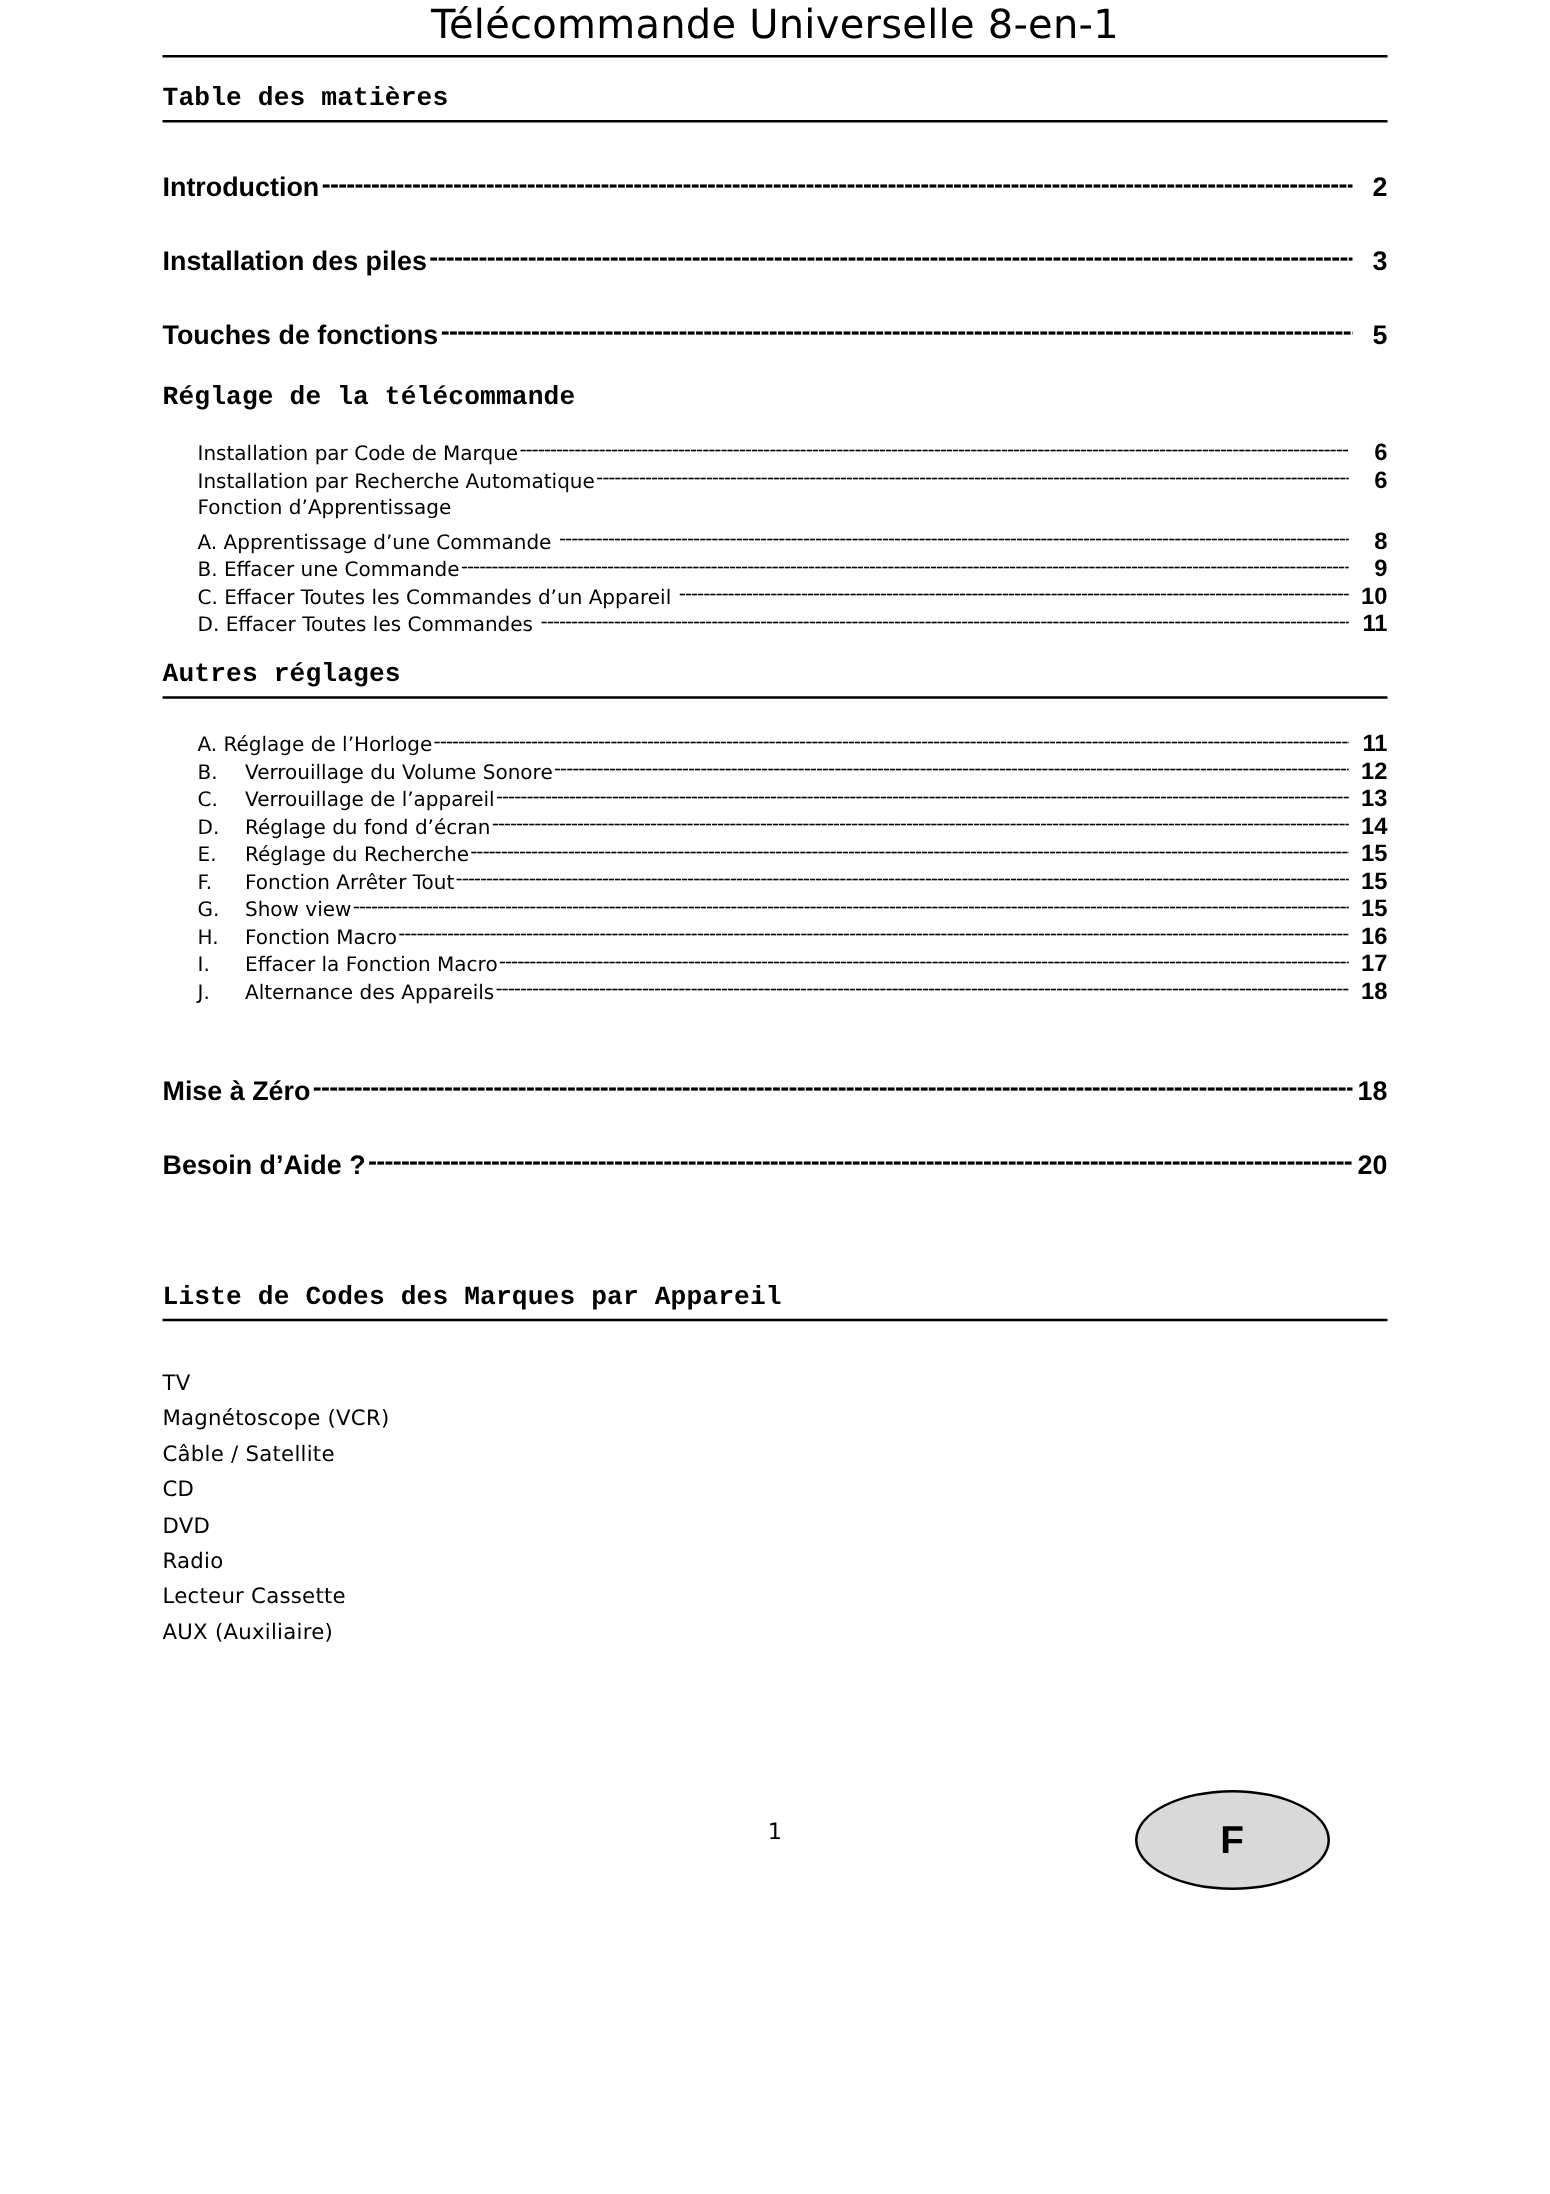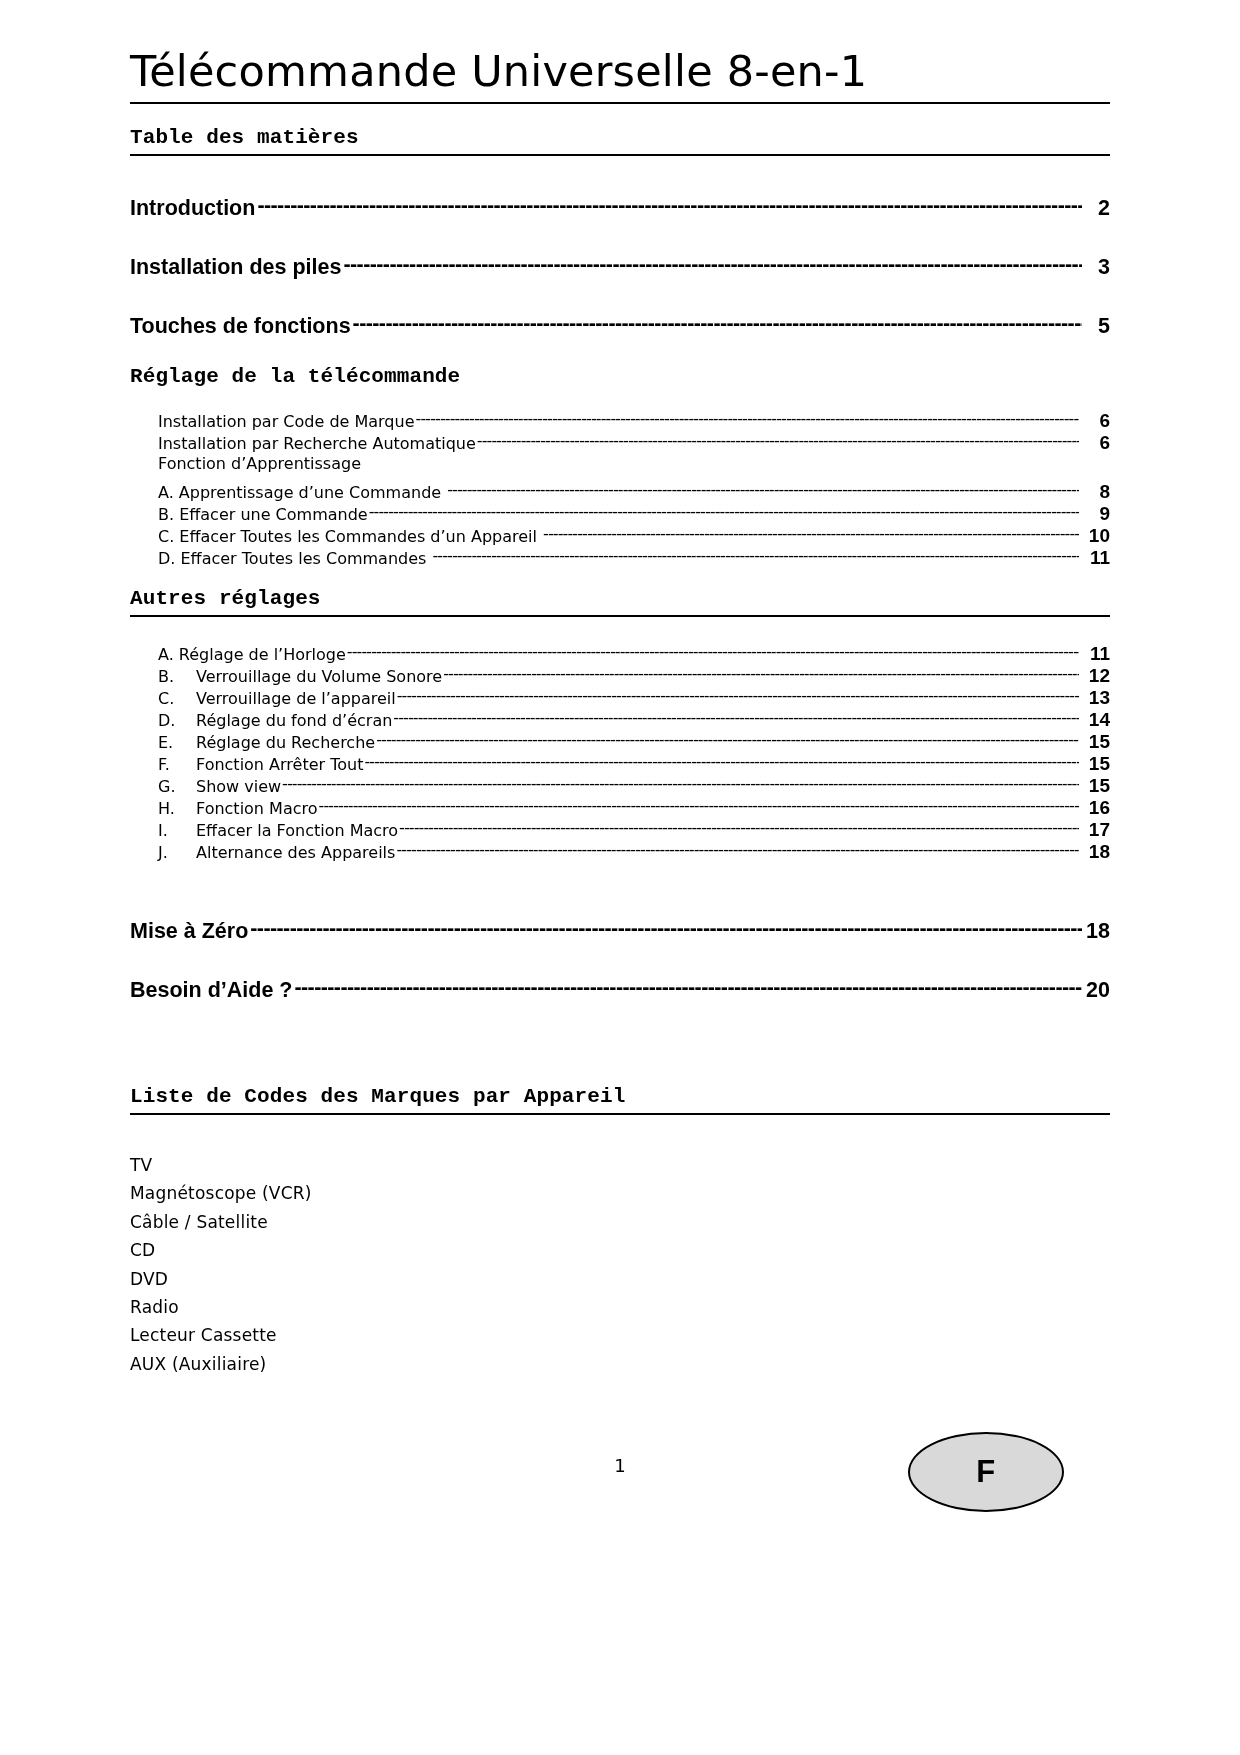--- a/index.html
+++ b/index.html
@@ -19,26 +19,25 @@
   .page {
     position: relative;
     width: 1240px;
     height: 1755px;
     box-sizing: border-box;
     padding: 0 130px;
   }
 
   
   .doc-title {
-    text-align: left;
+    text-align: center;
     font-family: "DejaVu Sans", sans-serif;
-    font-size: 43px;
+    font-size: 32px;
     font-weight: 400;
     letter-spacing: 0.2px;
-    padding-top: 46px;
     padding-bottom: 6px;
     white-space: nowrap;
   }
   .title-rule {
     border-bottom: 2.2px solid #000;
     margin: 0 0 22px 0;
   }
 
   
   .sec-head {

